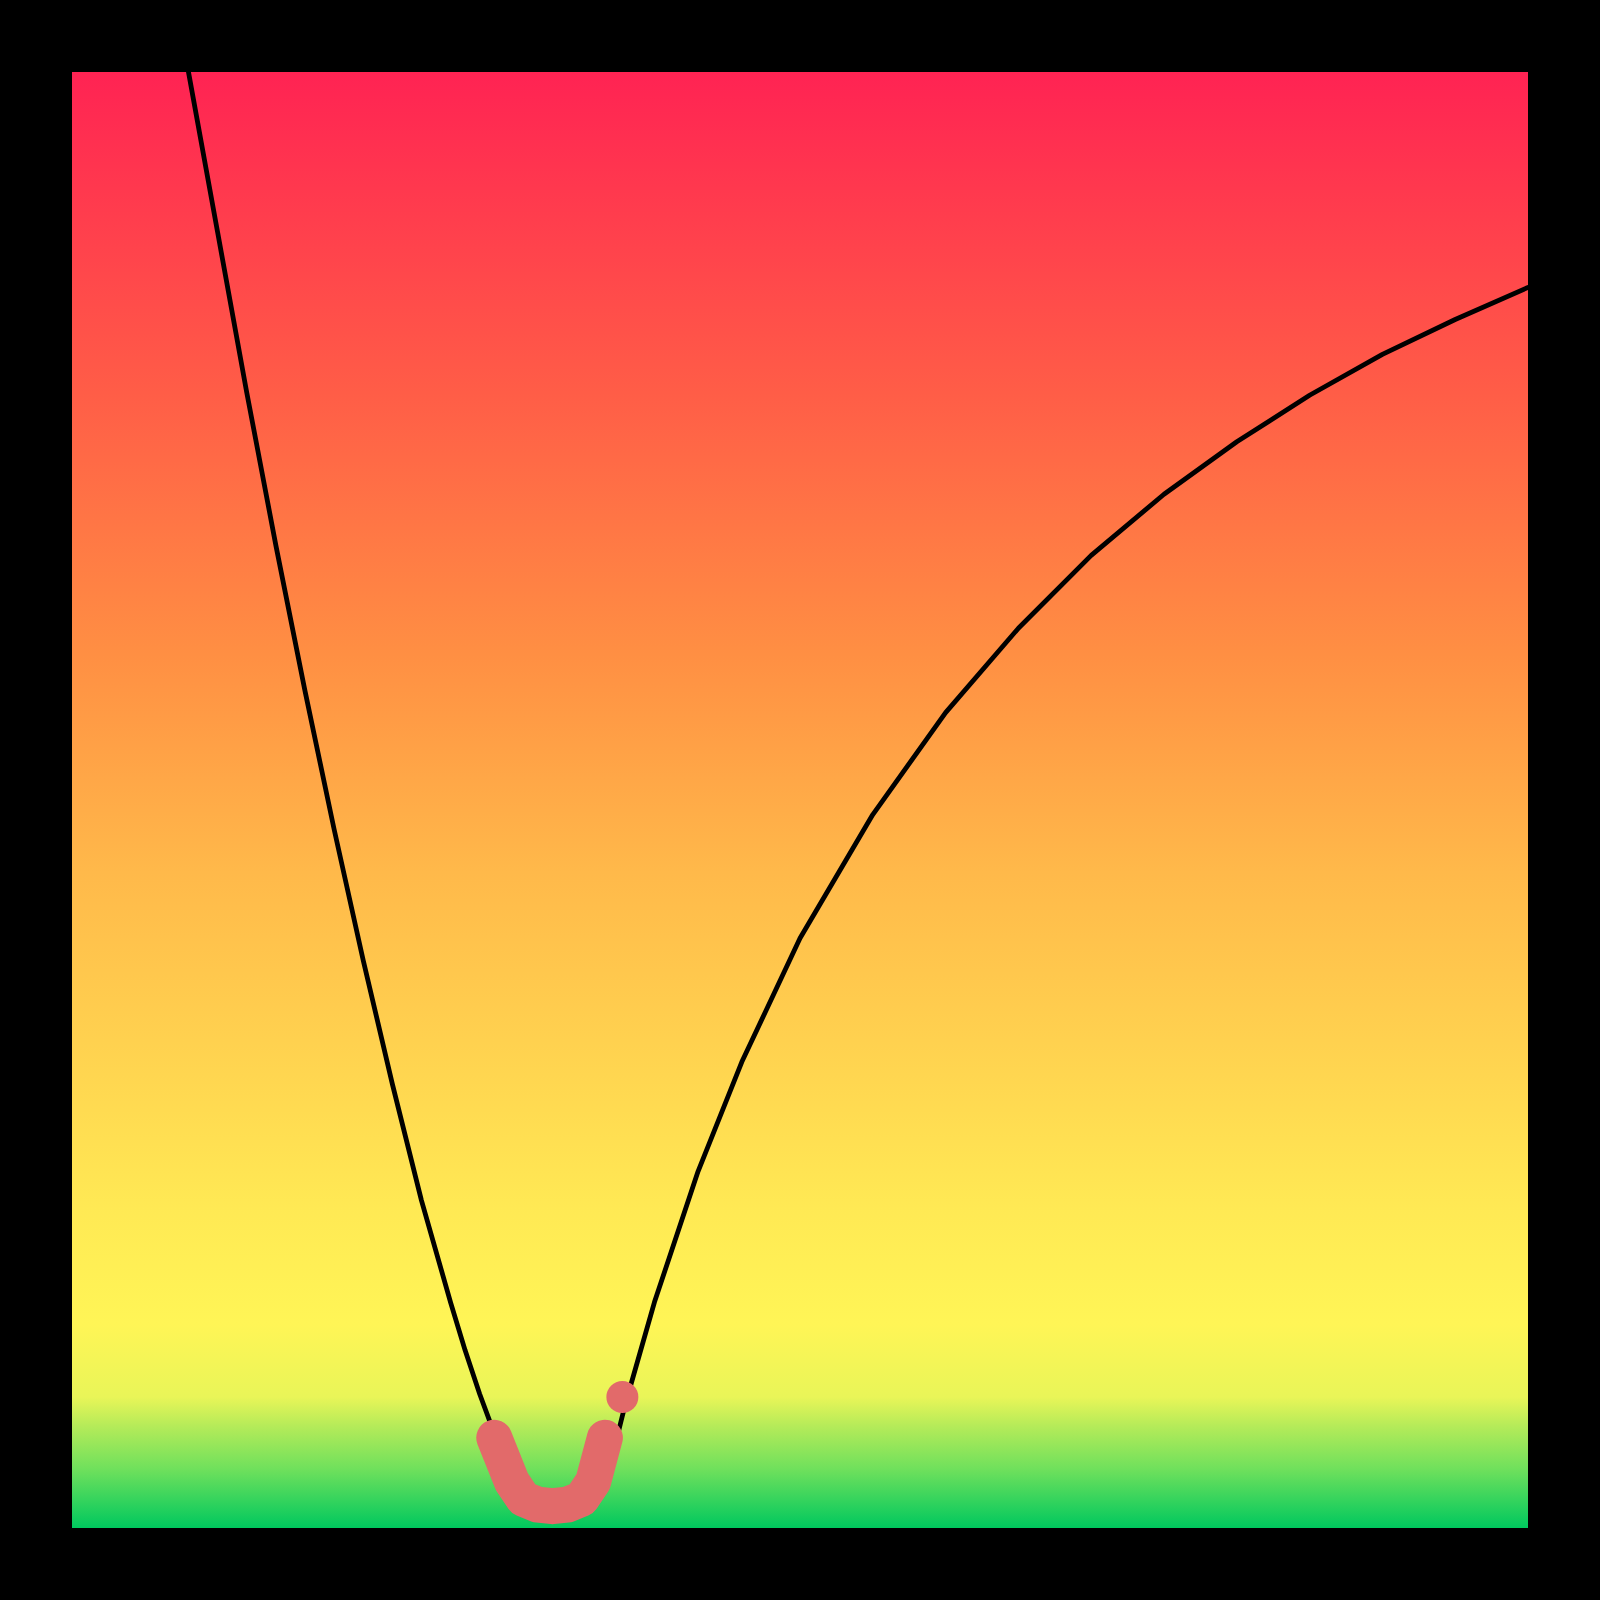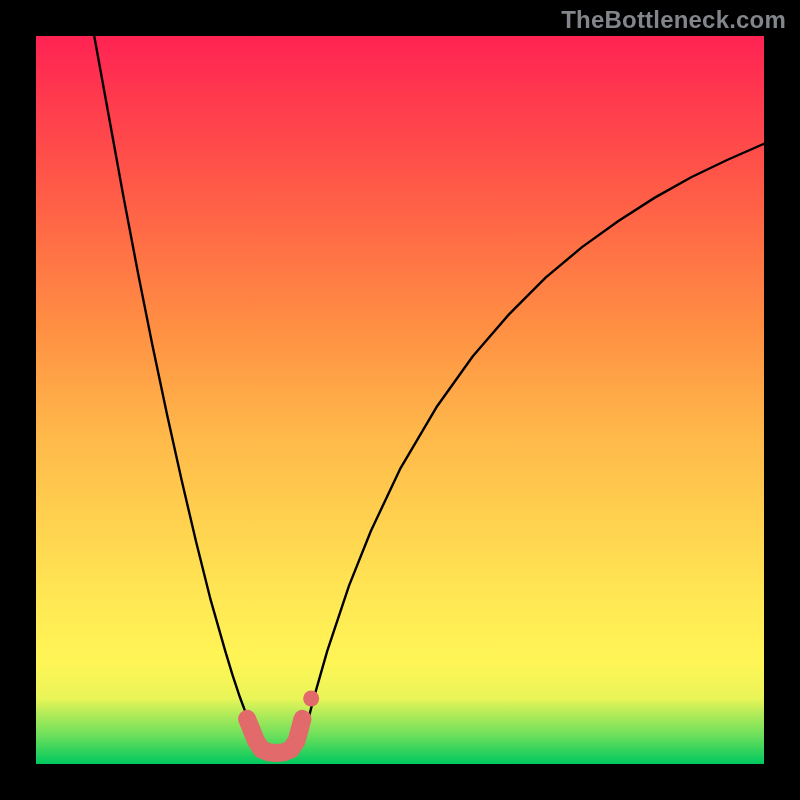--- a/index.html
+++ b/index.html
@@ -35,21 +35,20 @@
     left: 0;
     width: 800px;
     height: 800px;
     z-index: 20;
   }
 </style>
 </head>
 <body>
 
 <div class="frame">
-  <div class="watermark">TheBottleneck.com</div>
   <svg class="plot" viewBox="0 0 800 800" preserveAspectRatio="none">
     <defs>
       <linearGradient id="bg-grad" x1="0" y1="1" x2="0" y2="0">
           <stop offset="0.00%" stop-color="#00c85e"></stop>
           <stop offset="4.00%" stop-color="#6ee05c"></stop>
           <stop offset="7.00%" stop-color="#b5eb59"></stop>
           <stop offset="9.00%" stop-color="#e9f558"></stop>
           <stop offset="14.00%" stop-color="#fff556"></stop>
           <stop offset="22.00%" stop-color="#ffe954"></stop>
           <stop offset="45.00%" stop-color="#ffb94a"></stop>

